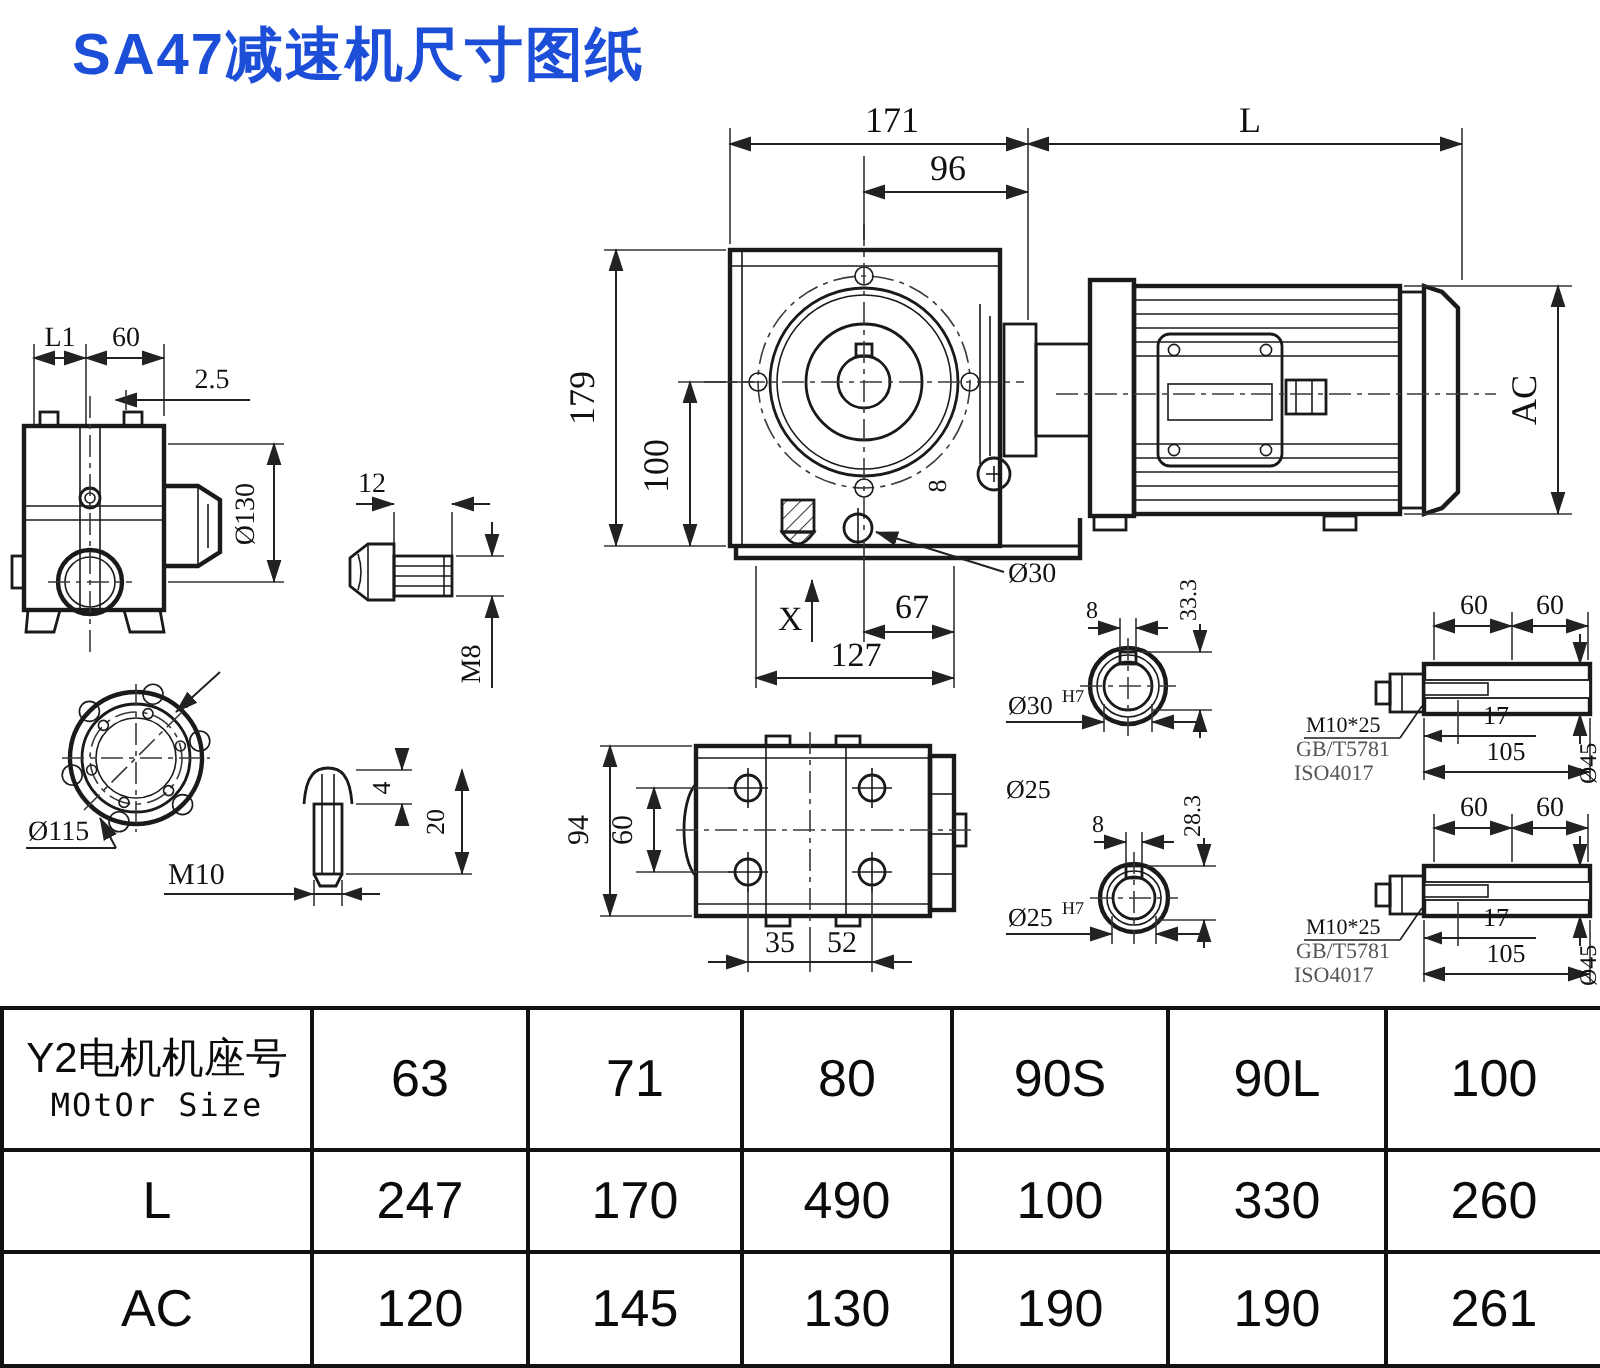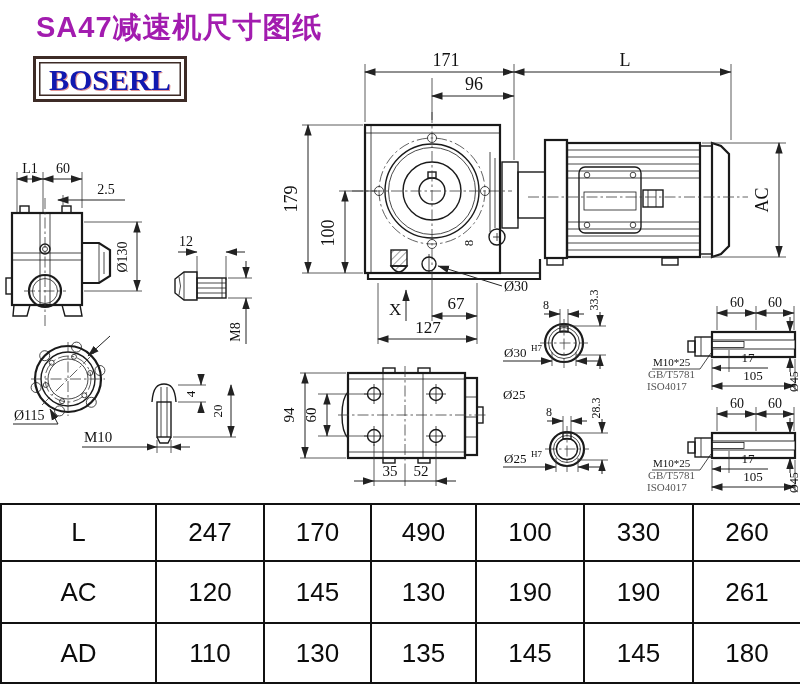--- a/index.html
+++ b/index.html
@@ -1,17 +1,17 @@
 <!DOCTYPE html>
 <html><head>
 <meta charset="utf-8">
 <style>
   html,body{margin:0;padding:0;background:#fff}
   #stage{position:relative;width:800px;height:684px;background:#fff;font-family:"Liberation Sans",sans-serif;overflow:hidden}
-  .title{position:absolute;left:36px;top:8px;font-size:29px;font-weight:bold;color:#a21caf;letter-spacing:1px;white-space:nowrap}
+  .title{position:absolute;left:36px;top:8px;font-size:29px;font-weight:bold;color:#1d4ed8;letter-spacing:1px;white-space:nowrap}
   .logo{position:absolute;left:33px;top:56px;border:3px solid #3d2b26;box-shadow:inset 0 0 0 3px #fff,inset 0 0 0 4.5px #3d2b26;padding:6px 13px 4px;background:#fff}
   .logo span{font-family:"Liberation Serif",serif;font-weight:bold;font-size:30px;line-height:1;color:#1118b0;text-shadow:1px 1px 0 rgba(200,40,40,.5)}
   svg#dwg{position:absolute;left:0;top:0}
   .ol{fill:none;stroke:#1a1a1a;stroke-width:2.2}
   .ol2{fill:none;stroke:#1a1a1a;stroke-width:1.4}
   .thin{fill:none;stroke:#1a1a1a;stroke-width:0.8}
   .cl{fill:none;stroke:#3a3a3a;stroke-width:0.8;stroke-dasharray:11 3 2.5 3}
   .ext{fill:none;stroke:#333;stroke-width:0.8}
   .dim{fill:none;stroke:#222;stroke-width:1}
   text.dt{font-family:"Liberation Serif",serif;fill:#111}
@@ -406,58 +406,58 @@
   <text x="653" y="467" class="dt" font-size="11">M10*25</text>
   <line x1="652" y1="470" x2="700" y2="470" class="thin"></line>
   <line x1="700" y1="470" x2="711" y2="454" class="thin"></line>
   <text x="648" y="479" class="std" font-size="11">GB/T5781</text>
   <text x="647" y="491" class="std" font-size="11">ISO4017</text>
 </g>
 </svg>
 
 <div class="title">SA47减速机尺寸图纸</div>
 
-<div class="logo">
-  <span>BOSERL</span>
-</div>
 
 <table class="sztab">
   <colgroup>
     <col style="width:155px">
         <col style="width:108px">
         <col style="width:107px">
         <col style="width:105px">
     <col style="width:108px">
         <col style="width:109px">
         <col style="width:108px">
   </colgroup>
   <tbody>
+        <tr style="height:55px">
+    <td>
+      <div class="hdr-cn">Y2电机机座号</div>
+      <div class="hdr-en">MOtOr Size</div>
+    </td>
+    <td>63</td>
+    <td>71</td>
+    <td>80</td>
+    <td>90S</td>
+    <td>90L</td>
+    <td>100</td>
+  </tr>
   <tr style="height:40px">
     <td>L</td>
     <td>247</td>
     <td>170</td>
     <td>490</td>
     <td>100</td>
     <td>330</td>
     <td>260</td>
   </tr>
   <tr style="height:44px">
     <td>AC</td>
     <td>120</td>
     <td>145</td>
     <td>130</td>
     <td>190</td>
     <td>190</td>
     <td>261</td>
   </tr>
-  <tr style="height:42px">
-    <td>AD</td>
-    <td>110</td>
-    <td>130</td>
-    <td>135</td>
-    <td>145</td>
-    <td>145</td>
-    <td>180</td>
-  </tr>
 </tbody>
     </table>
 
 </div>
 
 </body></html>

